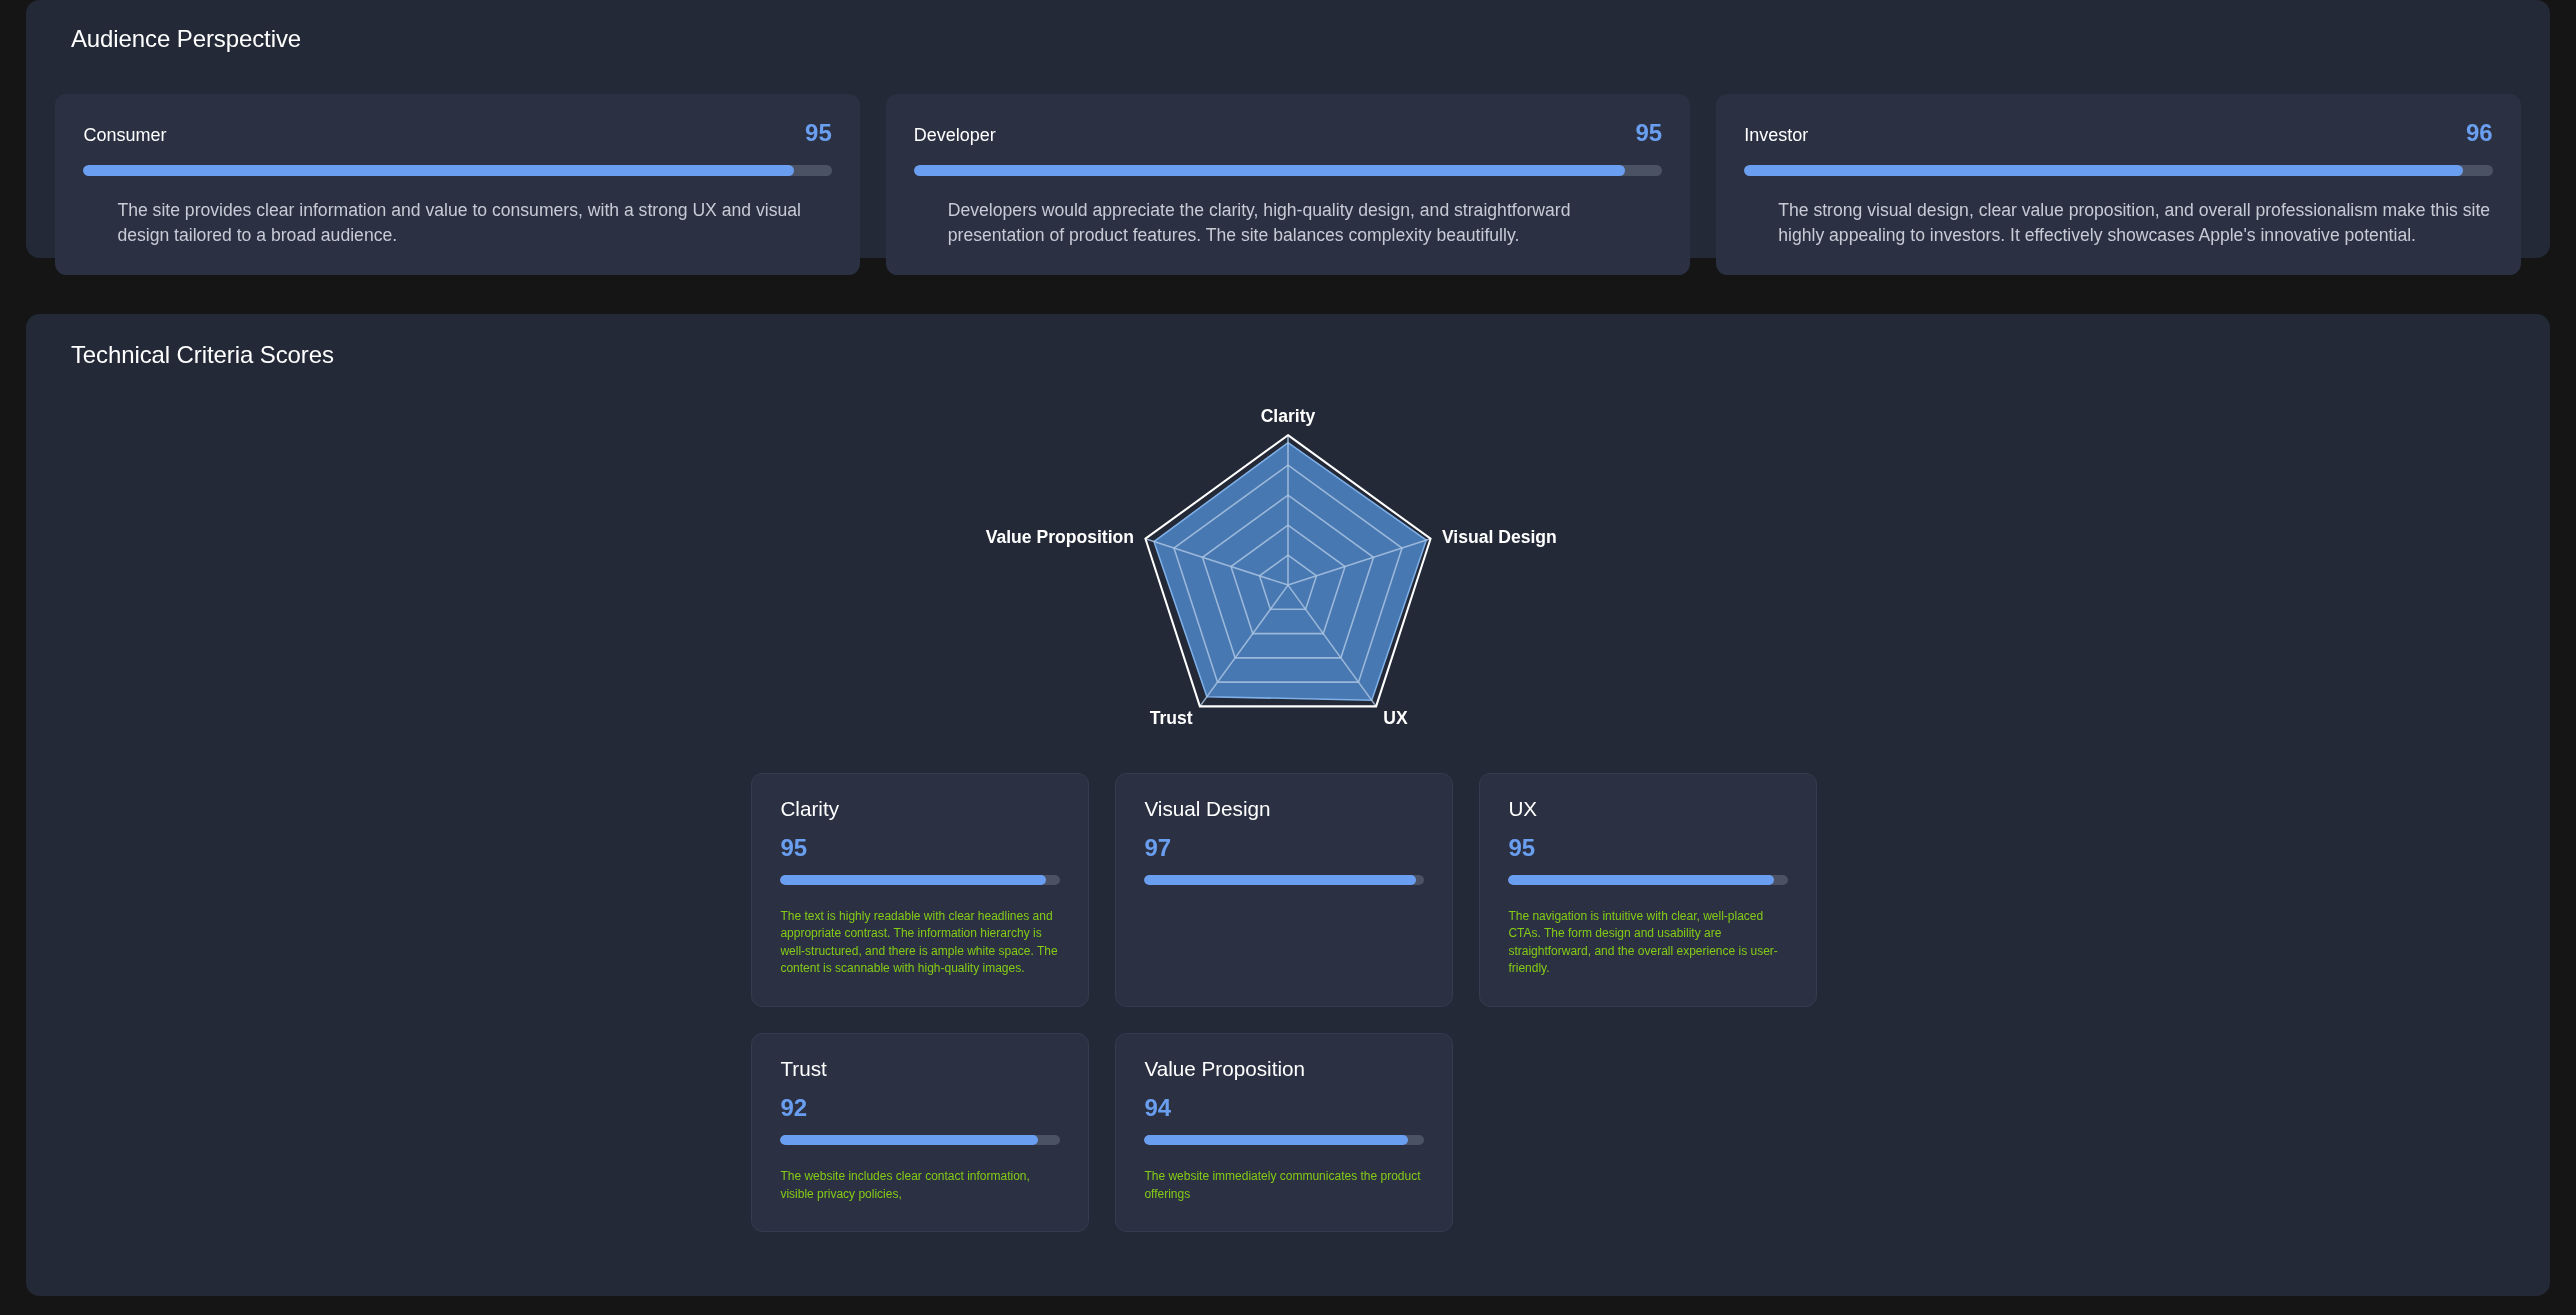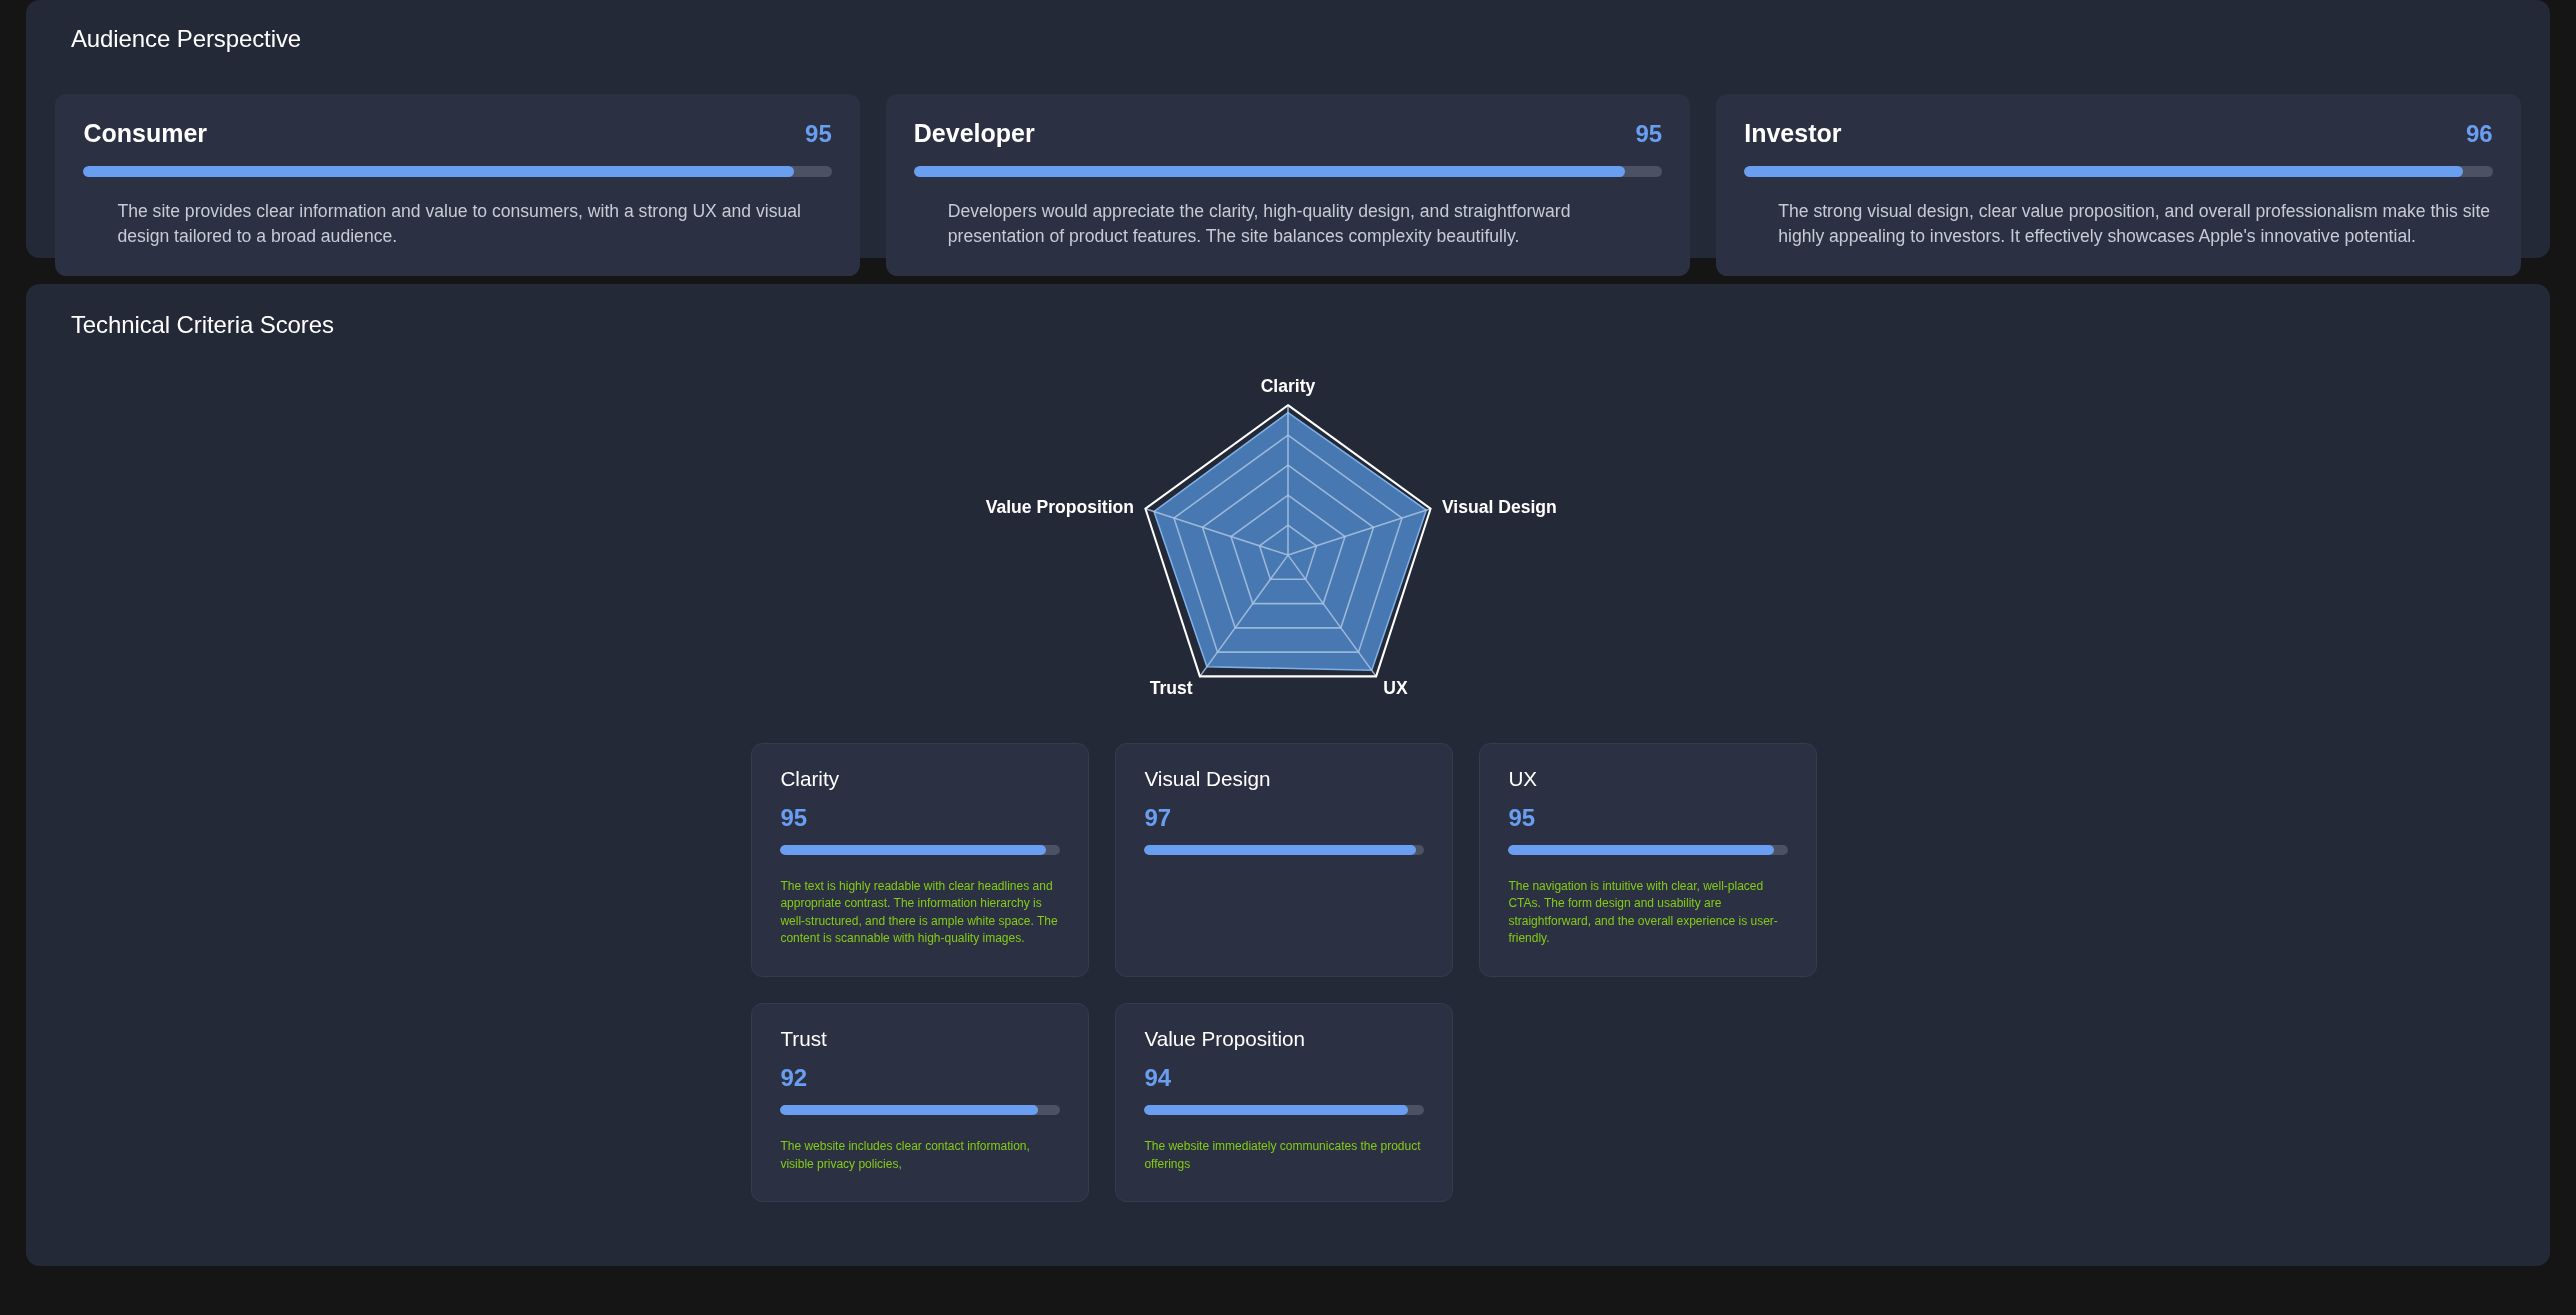--- a/index.html
+++ b/index.html
@@ -57,22 +57,22 @@
   }
 
   .audience-card-head {
     display: flex;
     align-items: baseline;
     justify-content: space-between;
   }
 
   .audience-card-label {
     color: #ffffff;
-    font-size: 25px;
-    font-weight: bold;
+    font-size: 18px;
+    font-weight: normal;
   }
 
   .audience-card-score {
     color: #6a9ef0;
     font-size: 24px;
     font-weight: bold;
   }
 
   .bar-track {
     position: relative;
@@ -92,21 +92,21 @@
   .audience-card-desc {
     margin-top: 22px;
     color: #c6cbd6;
     font-size: 17.6px;
     line-height: 1.46;
     margin-left: 34px;
   }
 
   
   #technical-panel {
-    margin-top: 26px;
+    margin-top: 56px;
     padding: 27px 29.4px 0 29.4px;
     height: 982px;
   }
   #technical-panel .panel-title { margin-left: 15.5px; }
 
   .radar-wrap {
     display: flex;
     justify-content: center;
     margin-top: 16.5px;
   }

